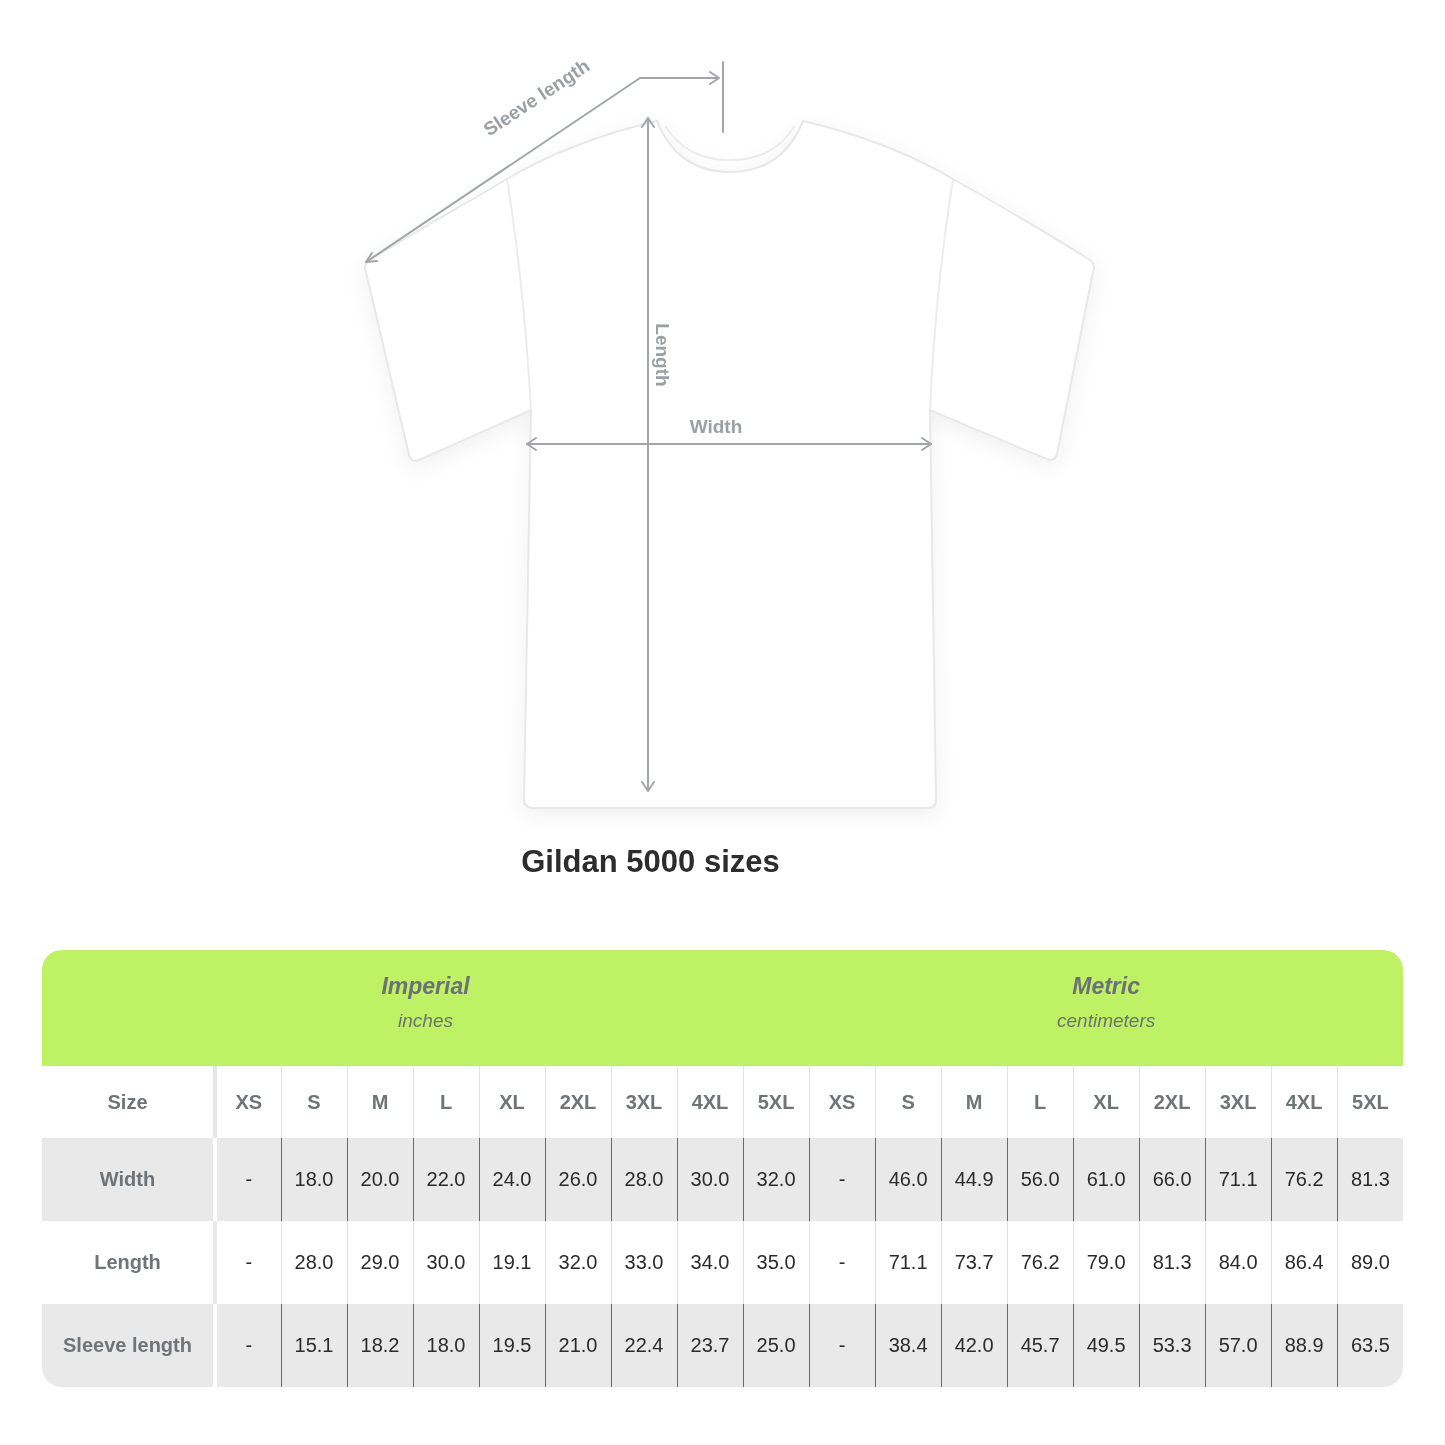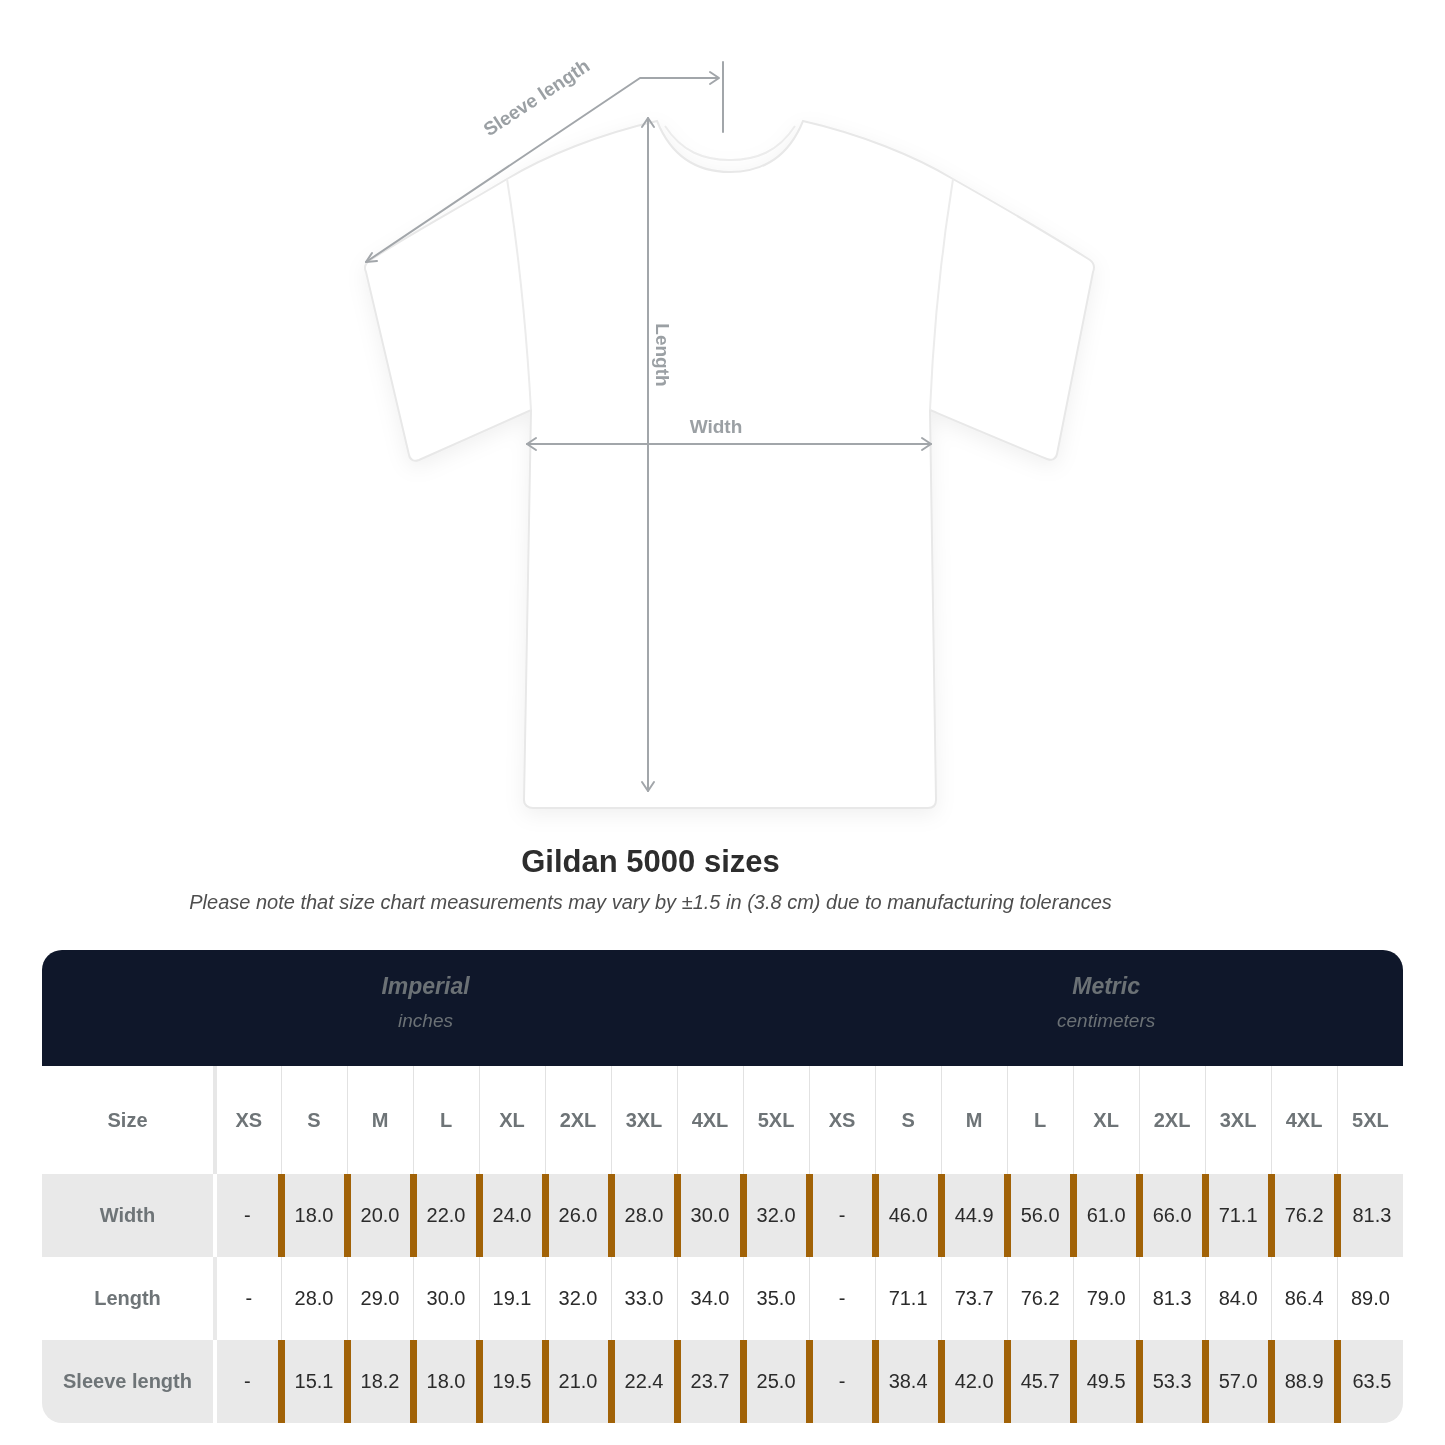--- a/index.html
+++ b/index.html
@@ -17,34 +17,34 @@
   .titleblock{position:absolute;top:843px;left:0;width:1301px;text-align:center;}
   .page-title{margin:0;font-size:31px;line-height:38px;font-weight:bold;color:#2d2d2d;}
   .page-note{margin:10px 0 0 0;font-size:20px;font-style:italic;color:#4e4e4e;}
 
   
   .tablewrap{position:absolute;top:950px;left:42px;width:1361px;border-radius:20px;overflow:hidden;}
   table{border-collapse:collapse;table-layout:fixed;width:1361px;}
   col.labcol{width:173px;}
   col.datacol{width:66px;}
 
-  tr.band th{background:#0f172a;height:116px;vertical-align:top;padding:0;border:none;}
+  tr.band th{background:#bef264;height:116px;vertical-align:top;padding:0;border:none;}
   .sec-name{font-size:23px;font-weight:bold;font-style:italic;color:#6b7175;margin-top:22px;line-height:28px;}
   .sec-unit{font-size:19px;font-style:italic;font-weight:normal;color:#6b7175;margin-top:10px;}
 
-  tr.sizes th{background:#ffffff;height:108px;font-size:20px;font-weight:bold;color:#6e7477;text-align:center;padding:0;}
+  tr.sizes th{background:#ffffff;height:72px;font-size:20px;font-weight:bold;color:#6e7477;text-align:center;padding:0;}
   tr.sizes th.datacell{border-left:1px solid #e2e2e2;}
   tr.sizes th.firstcol{border-left:4px solid #e7e7e7;}
 
   tbody td{height:83px;font-size:20px;color:#2b2b2b;text-align:center;padding:0;}
   tbody td.lab{font-weight:bold;color:#6e7477;font-size:20px;}
   tr.gray td{background:#e9e9e9;}
   tr.white td{background:#ffffff;}
   tr.white td.datacell{border-left:1px solid #e0e0e0;}
-  tr.gray td.datacell{border-left:7px solid #a16207;}
+  tr.gray td.datacell{border-left:1px solid #a16207;}
   tr.white td.firstcol{border-left:4px solid #e9e9e9;}
   tr.gray td.firstcol{border-left:4px solid #ffffff;}
 </style>
 </head>
 <body>
 
 <div class="diagram">
   <svg width="1445" height="840" viewBox="0 0 1445 840">
 
     <g class="shirt-shadow">
@@ -94,21 +94,20 @@
       <line class="dim" x1="527" y1="444" x2="931" y2="444"></line>
       <polyline class="dim" points="536,438 527,444 536,450"></polyline>
       <polyline class="dim" points="922,438 931,444 922,450"></polyline>
       <text class="dim-label" x="716" y="433" text-anchor="middle">Width</text>
     </g>
   </svg>
 </div>
 
 <div class="titleblock">
   <h1 class="page-title">Gildan 5000 sizes</h1>
-  <p class="page-note">Please note that size chart measurements may vary by ±1.5 in (3.8 cm) due to manufacturing tolerances</p>
 </div>
 
 <div class="tablewrap">
   <table>
     <colgroup>
       <col class="labcol">
       <col class="datacol">
         <col class="datacol">
         <col class="datacol">
         <col class="datacol">

